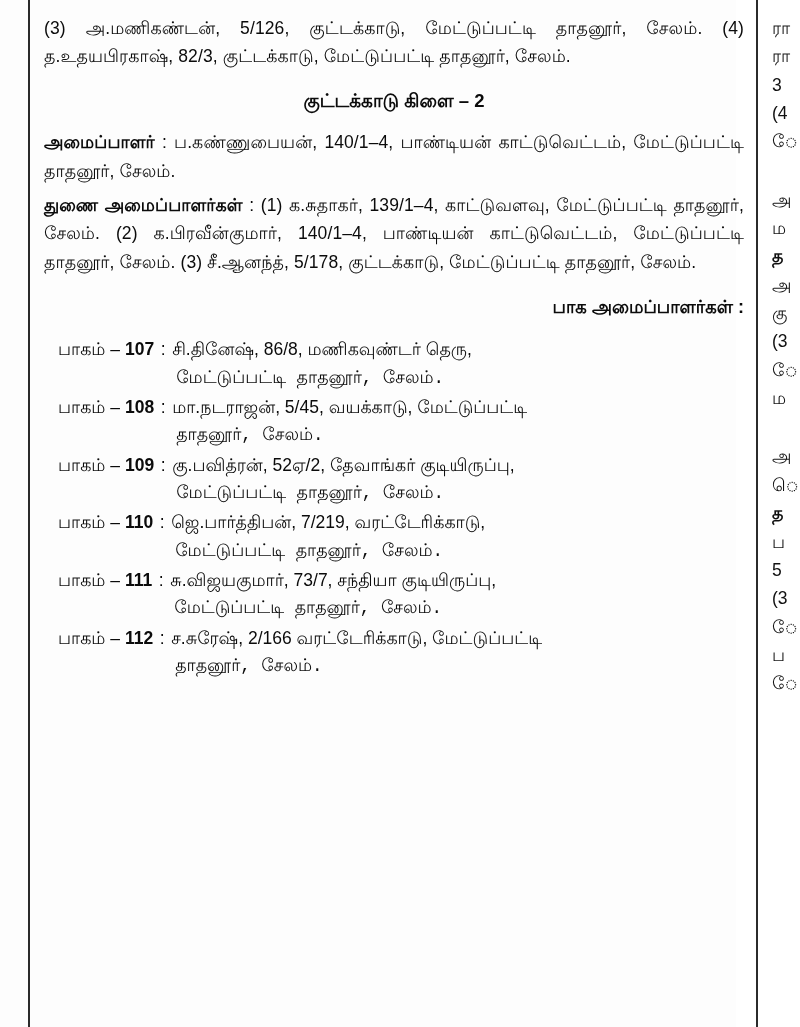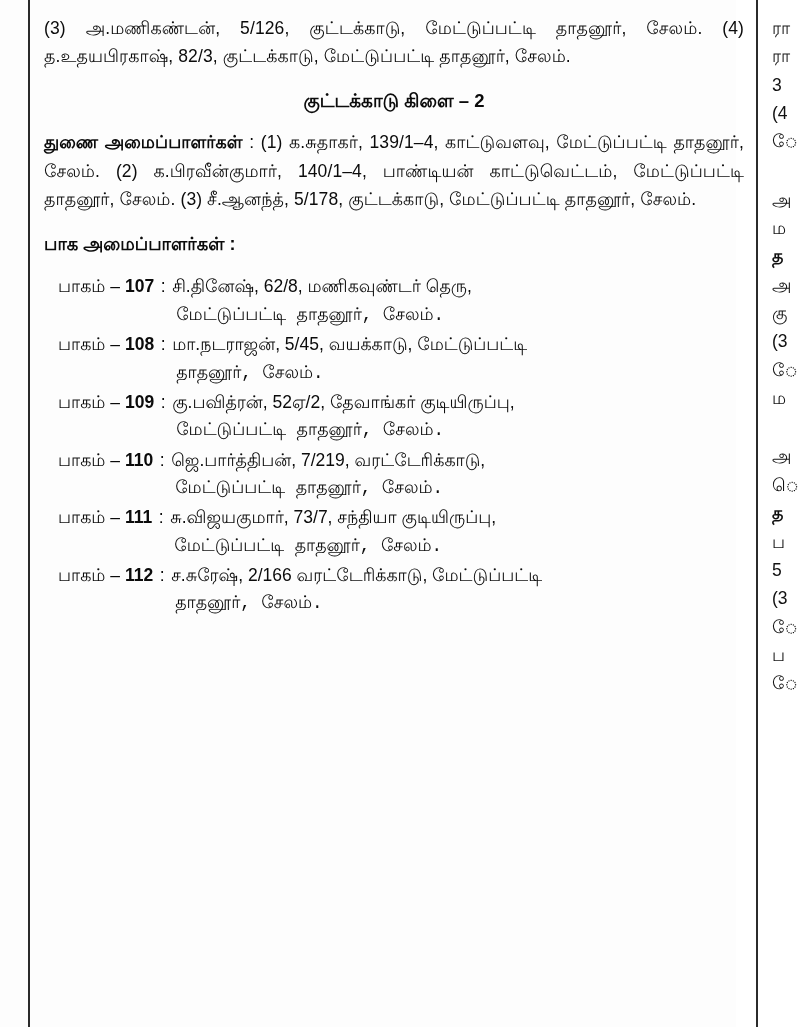--- a/index.html
+++ b/index.html
@@ -68,21 +68,21 @@
 
   
   .heading {
     text-align: center;
     font-size: 18.5px;
     font-weight: 700;
     margin: 16px 0 14px 0;
     line-height: 1.5;
   }
   .subheading {
-    text-align: left;
+    text-align: right;
     font-size: 18px;
     font-weight: 700;
     margin: 18px 0 10px 0;
     line-height: 1.5;
   }
 
   
   .part-list {
     margin: 14px;
     padding: 0;
@@ -137,31 +137,32 @@
 
   <div class="rule-left"></div>
   <div class="rule-right"></div>
 
   <div class="col-main">
 
     <p class="para">(3) அ.மணிகண்டன், 5/126, குட்டக்காடு, மேட்டுப்பட்டி தாதனூர், சேலம். (4) த.உதயபிரகாஷ், 82/3, குட்டக்காடு, மேட்டுப்பட்டி தாதனூர், சேலம்.</p>
 
     <div class="heading">குட்டக்காடு கிளை – 2</div>
 
+    <p class="para tight"><b>அமைப்பாளர்</b><span> : </span><span>ப.கண்ணுபையன், 140/1–4, பாண்டியன் காட்டுவெட்டம், மேட்டுப்பட்டி தாதனூர், சேலம்.</span></p>
 
     <p class="para"><b>துணை அமைப்பாளர்கள்</b><span> : </span><span>(1) க.சுதாகர், 139/1–4, காட்டுவளவு, மேட்டுப்பட்டி தாதனூர், சேலம். (2) க.பிரவீன்குமார், 140/1–4, பாண்டியன் காட்டுவெட்டம், மேட்டுப்பட்டி தாதனூர், சேலம். (3) சீ.ஆனந்த், 5/178, குட்டக்காடு, மேட்டுப்பட்டி தாதனூர், சேலம்.</span></p>
 
     <div class="subheading">பாக அமைப்பாளர்கள் :</div>
 
     <div class="part-list">
 
       <div class="part-row">
         <span class="part-label"><span>பாகம்</span> <span>–</span> <span class="num">107</span></span>
         <span class="part-colon">:</span>
-        <span class="part-value"><span>சி.தினேஷ், 62/8, மணிகவுண்டர் தெரு,</span><span class="line2">மேட்டுப்பட்டி தாதனூர், சேலம்.</span></span>
+        <span class="part-value"><span>சி.தினேஷ், 86/8, மணிகவுண்டர் தெரு,</span><span class="line2">மேட்டுப்பட்டி தாதனூர், சேலம்.</span></span>
       </div>
 
       <div class="part-row">
         <span class="part-label"><span>பாகம்</span> <span>–</span> <span class="num">108</span></span>
         <span class="part-colon">:</span>
         <span class="part-value"><span>மா.நடராஜன், 5/45, வயக்காடு, மேட்டுப்பட்டி</span><span class="line2">தாதனூர், சேலம்.</span></span>
       </div>
 
       <div class="part-row">
         <span class="part-label"><span>பாகம்</span> <span>–</span> <span class="num">109</span></span>

